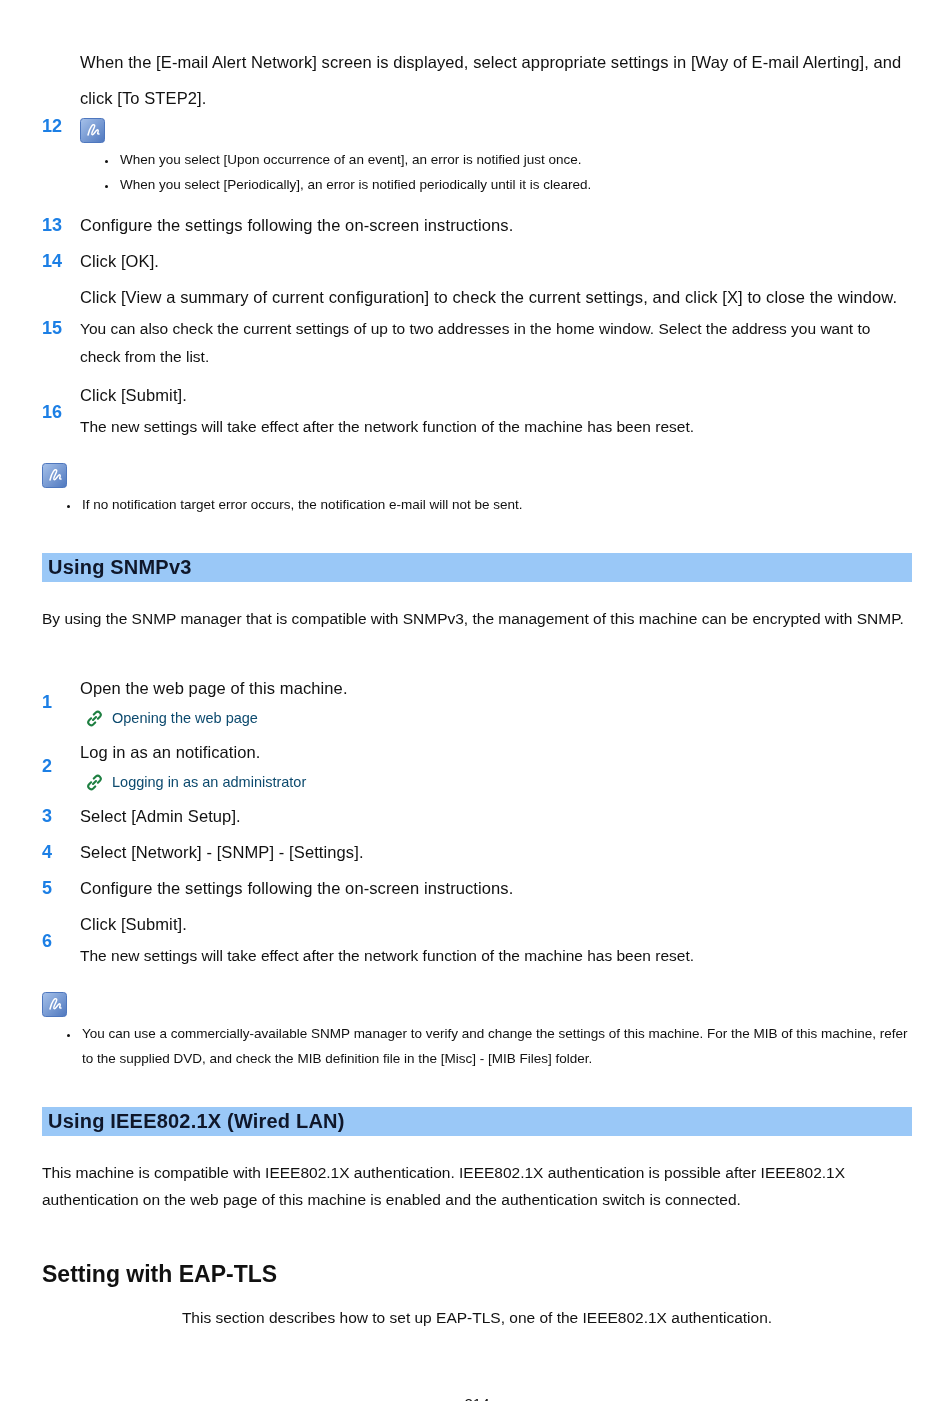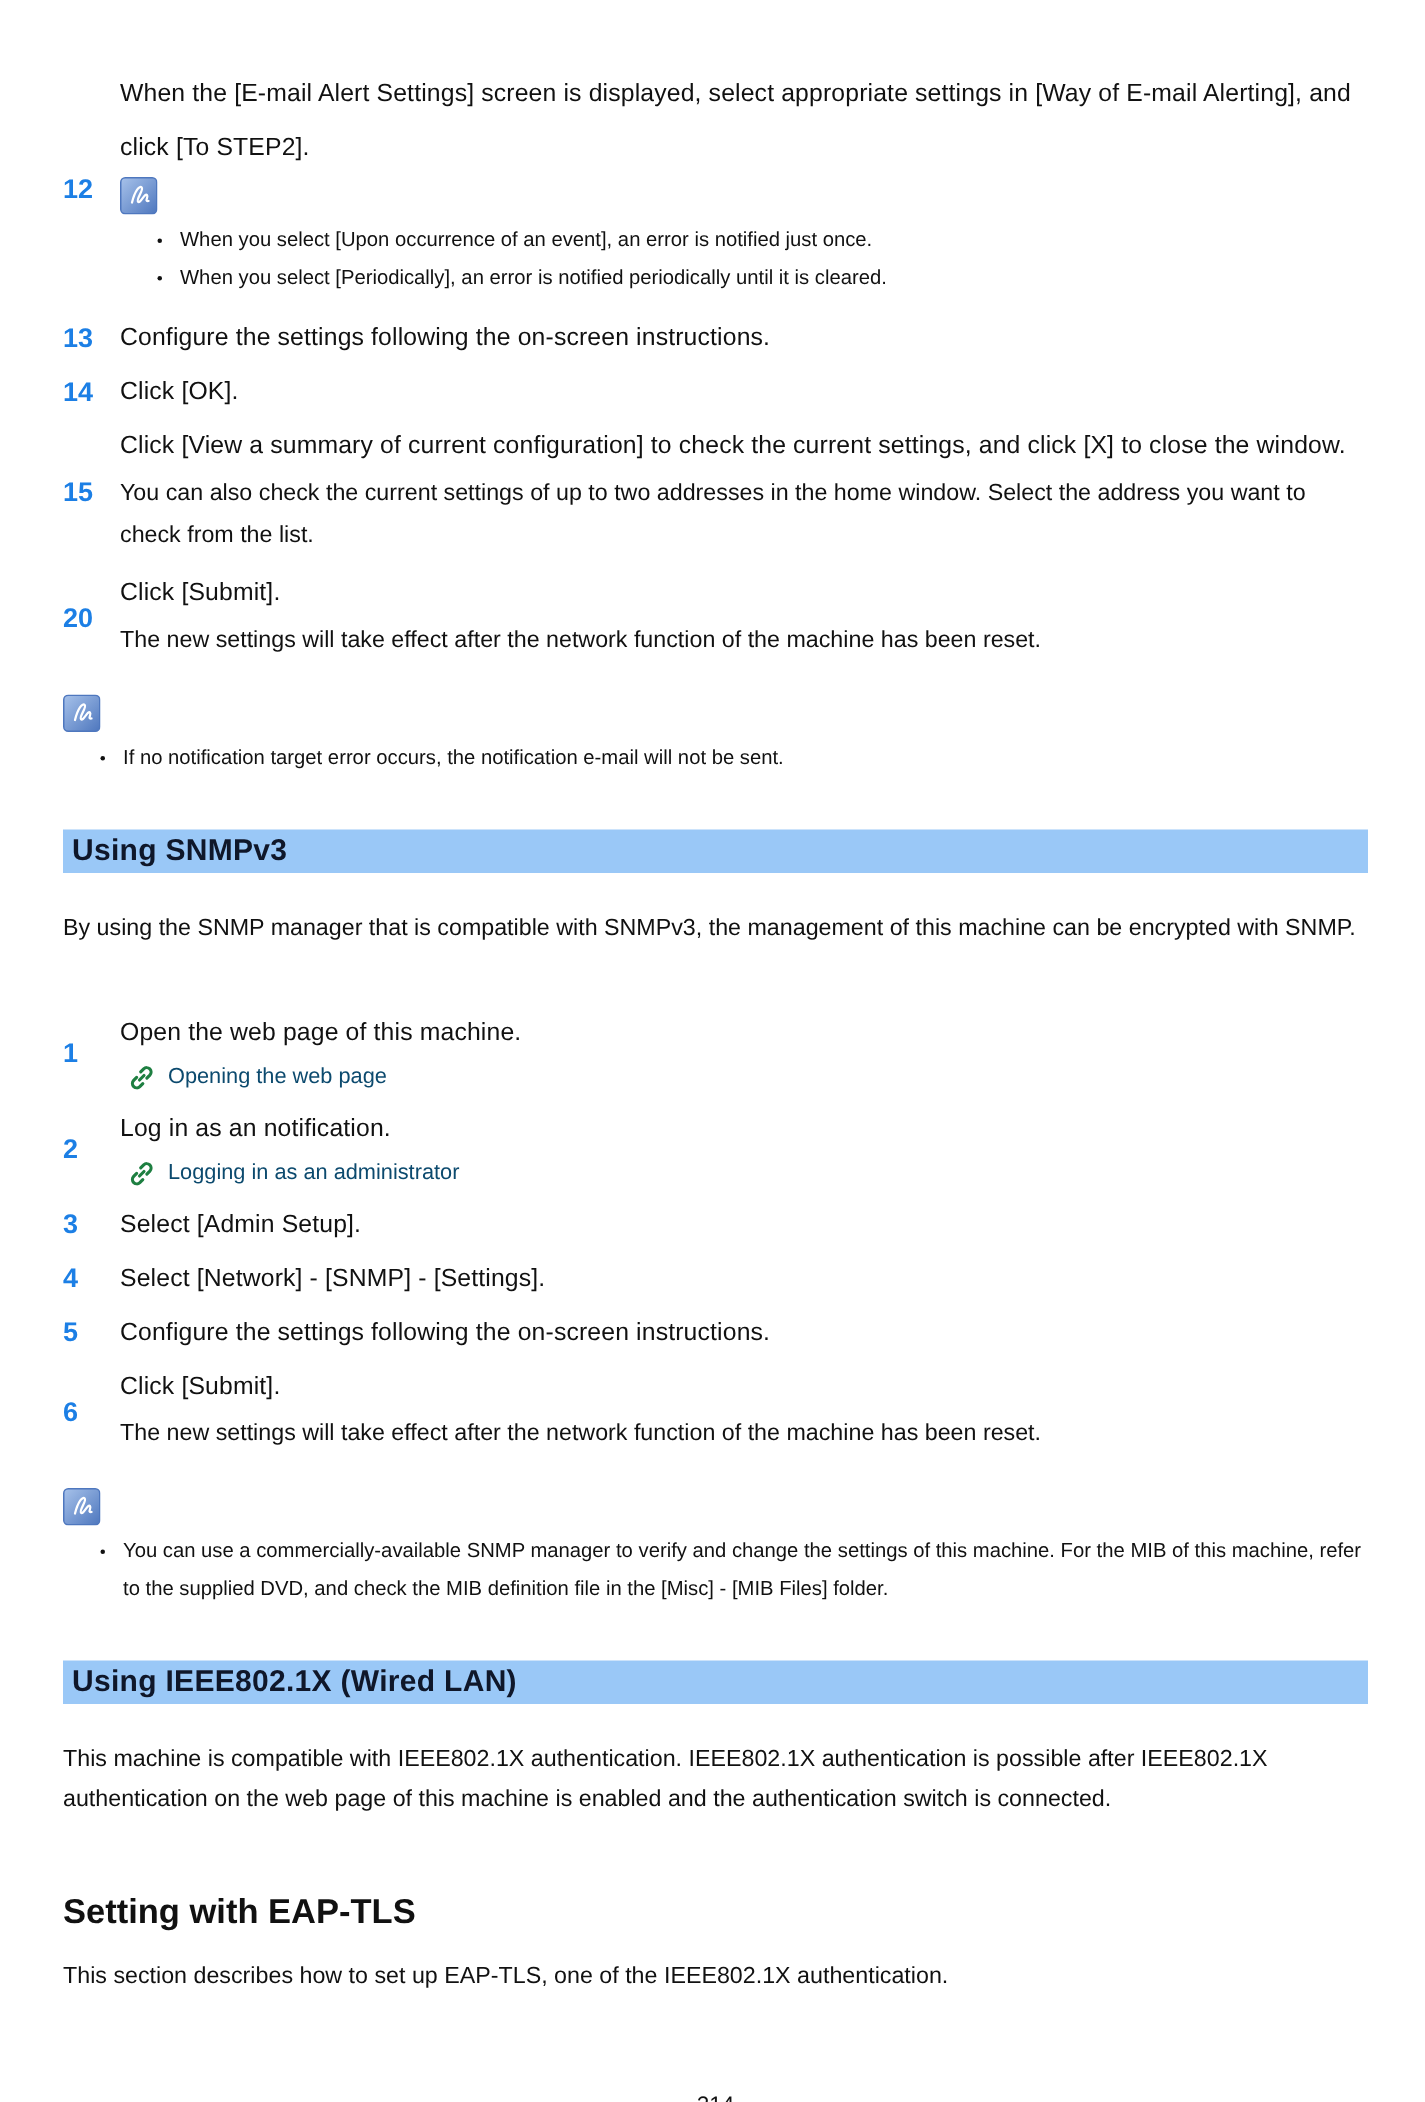--- a/index.html
+++ b/index.html
@@ -99,38 +99,39 @@
   .eap-heading {
     margin: 48px 0 0 0;
     font-size: 23px;
     font-weight: bold;
     color: #111111;
   }
   .eap-intro {
     margin: 16px 0 0 0;
     font-size: 15.5px;
     line-height: 27px;
+    text-align: center;
   }
 
   .page-number {
     margin-top: 64px;
     text-align: center;
     font-size: 15px;
     color: #111111;
   }
 </style>
 </head>
 <body>
 
 <div class="content">
 
   <div class="step">
     <span class="step-num">12</span>
     <div class="step-body">
-      <p class="step-text">When the [E-mail Alert Settings] screen is displayed, select appropriate settings in [Way of E-mail Alerting], and click [To STEP2].</p>
+      <p class="step-text">When the [E-mail Alert Network] screen is displayed, select appropriate settings in [Way of E-mail Alerting], and click [To STEP2].</p>
       <div class="memo">
         <svg width="25" height="25" viewBox="0 0 25 25">
           <defs>
             <linearGradient id="gm1" x1="0" y1="0" x2="1" y2="1">
               <stop offset="0" stop-color="#A7C2EA"></stop>
                 <stop offset="1" stop-color="#4E77BE"></stop>
             </linearGradient>
           </defs>
           <rect x="0.5" y="0.5" width="24" height="24" rx="3" fill="url(#gm1)" stroke="#4E77BE"></rect>
           <path d="M8 17 C10 9, 13 5.5, 14.5 7 C16 8.5, 10.5 15, 12 16.5 C13.5 18, 16.5 10.5, 18 12 C19.2 13.2, 16 16.5, 19 16" stroke="#ffffff" stroke-width="1.5" fill="none" stroke-linecap="round"></path>
@@ -159,21 +160,21 @@
 
   <div class="step">
     <span class="step-num">15</span>
     <div class="step-body">
       <p class="step-text">Click [View a summary of current configuration] to check the current settings, and click [X] to close the window.</p>
       <p class="step-detail">You can also check the current settings of up to two addresses in the home window. Select the address you want to check from the list.</p>
     </div>
   </div>
 
   <div class="step">
-    <span class="step-num">20</span>
+    <span class="step-num">16</span>
     <div class="step-body">
       <p class="step-text">Click [Submit].</p>
       <p class="step-detail">The new settings will take effect after the network function of the machine has been reset.</p>
     </div>
   </div>
 
   <div class="standalone-note">
     <div class="memo">
       <svg width="25" height="25" viewBox="0 0 25 25">
         <defs>

